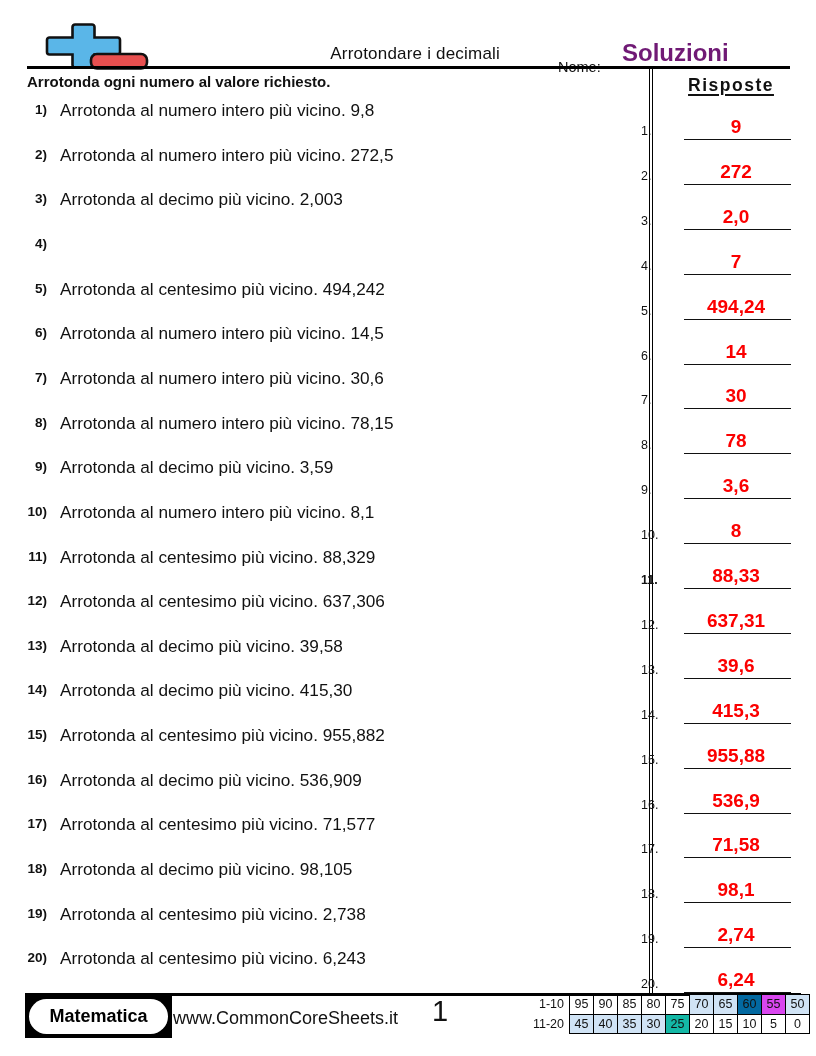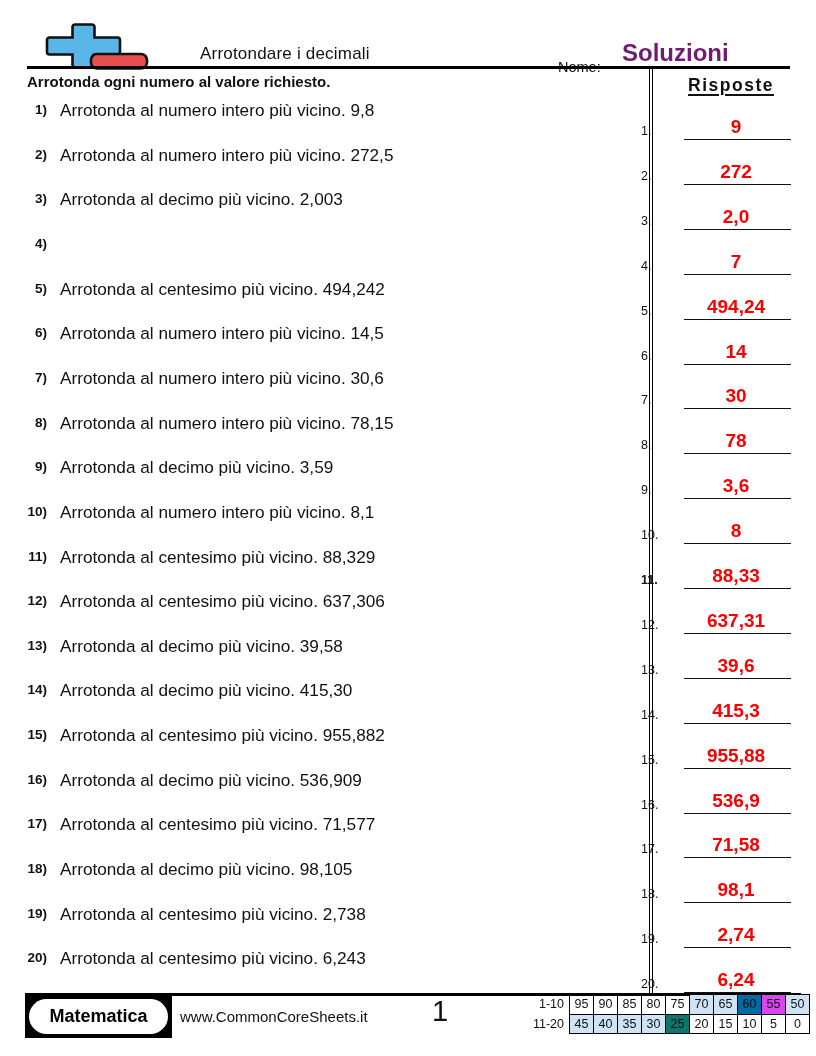--- a/index.html
+++ b/index.html
@@ -3,21 +3,21 @@
 <meta charset="utf-8">
 <style>
   html,body{margin:0;padding:0;background:#ffffff;}
   body{
     width:816px;height:1056px;position:relative;overflow:hidden;
     font-family:"Liberation Sans","DejaVu Sans",sans-serif;color:#111;
   }
 
   
   #logo-svg{position:absolute;left:45px;top:23px;}
-  #page-title{position:absolute;left:200px;top:44px;width:300px;text-align:left;
+  #page-title{position:absolute;left:200px;top:44px;width:300px;text-align:right;
     font-size:17px;letter-spacing:.2px;}
   #name-label{position:absolute;left:558px;top:47px;font-size:14.5px;margin-top:12px;}
   #name-value{position:absolute;left:622px;top:39px;font-size:24px;font-weight:bold;color:#701a75;}
   #header-rule{position:absolute;left:27px;top:66px;width:763px;height:3px;background:#000;}
   #instruction{position:absolute;left:27px;top:73px;font-size:15px;font-weight:bold;}
 
   
   #answer-divider{position:absolute;left:649px;top:67px;height:926px;width:2px;
     border-left:1.6px solid #000;border-right:1.6px solid #000;}
   #answers-title{position:absolute;left:656px;top:75px;width:150px;text-align:center;
@@ -34,21 +34,21 @@
   .answer-value{position:absolute;left:672px;width:128px;text-align:center;
     font-size:19px;font-weight:bold;}
   .answer-line{position:absolute;left:684px;width:107px;height:0;border-top:1.7px solid #111;}
 
   
   #footer-rule{position:absolute;left:25px;top:993px;width:776px;height:2.5px;background:#000;}
   #subject-badge{position:absolute;left:25px;top:995px;width:147px;height:43px;background:#000;}
   #subject-badge-inner{position:absolute;left:4px;top:4px;right:4px;bottom:4px;background:#fff;
     border-radius:22px;display:flex;align-items:center;justify-content:center;
     font-size:18px;font-weight:bold;color:#000;}
-  #website{position:absolute;left:180px;top:1008px;font-size:15px;}
+  #website{position:absolute;left:173px;top:1008px;font-size:18px;}
   #page-number{position:absolute;left:380px;top:995px;width:120px;text-align:center;font-size:29px;}
   #score-table{position:absolute;left:528px;top:994px;border-collapse:collapse;}
   #score-table td{font-size:12.5px;text-align:center;vertical-align:middle;}
   #score-table td.score-row-label{border:none;text-align:right;padding:0 5px 0 0;min-width:36px;}
   #score-table td.score-cell{border:1.6px solid #000;width:21px;height:18.5px;padding:0 1px;}
 </style>
 </head>
 <body>
 
 <svg id="logo-svg" width="110" height="50" viewBox="0 0 110 50">
@@ -229,21 +229,21 @@
         <td class="score-cell" style="background: #0369a1;">60</td>
         <td class="score-cell" style="background: #d946ef;">55</td>
         <td class="score-cell" style="background: rgb(208, 227, 245);">50</td>
       </tr>
       <tr>
         <td class="score-row-label">11-20</td>
         <td class="score-cell" style="background: rgb(208, 227, 245);">45</td>
         <td class="score-cell" style="background: rgb(208, 227, 245);">40</td>
         <td class="score-cell" style="background: rgb(208, 227, 245);">35</td>
         <td class="score-cell" style="background: rgb(208, 227, 245);">30</td>
-        <td class="score-cell" style="background: #0f766e;">25</td>
+        <td class="score-cell" style="background: #14b8a6;">25</td>
         <td class="score-cell">20</td>
         <td class="score-cell">15</td>
         <td class="score-cell">10</td>
         <td class="score-cell">5</td>
         <td class="score-cell">0</td>
       </tr>
     </tbody>
 </table>
 
 </body></html>

